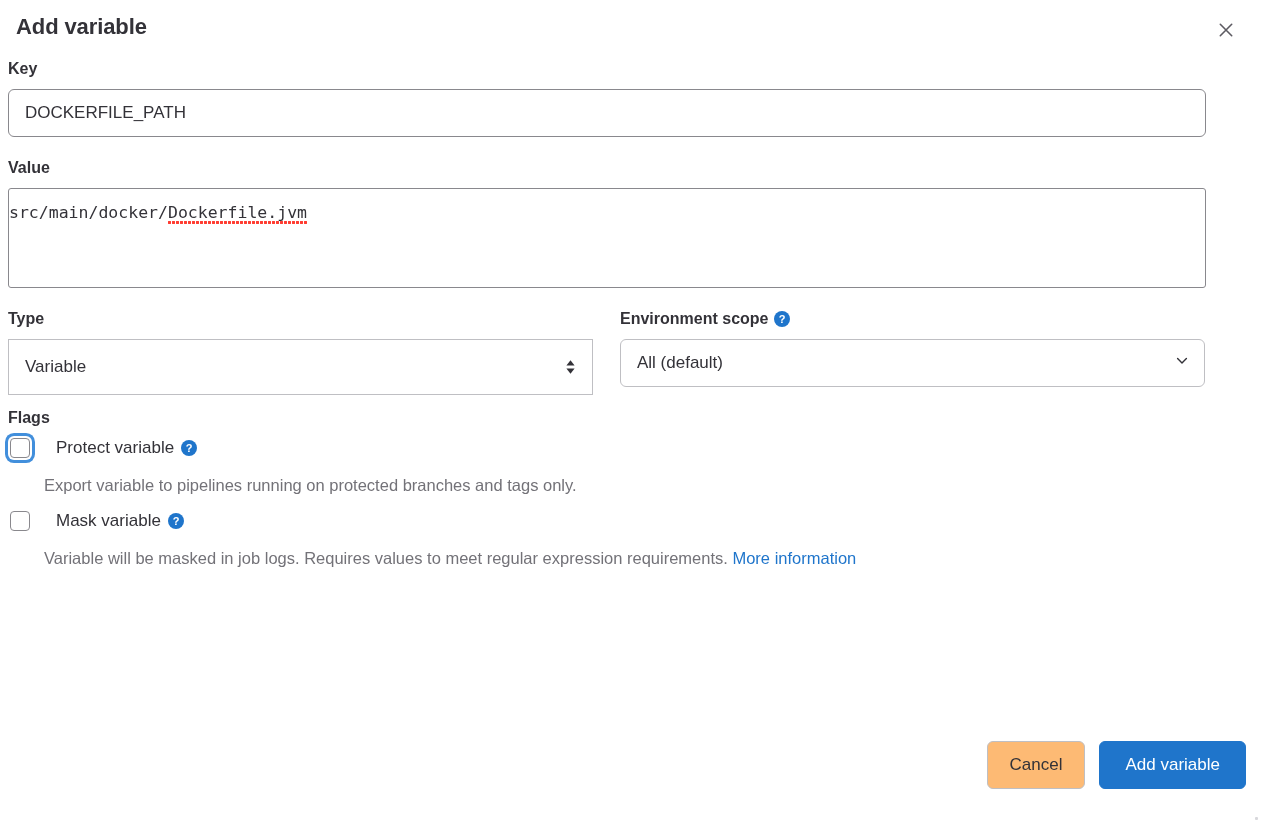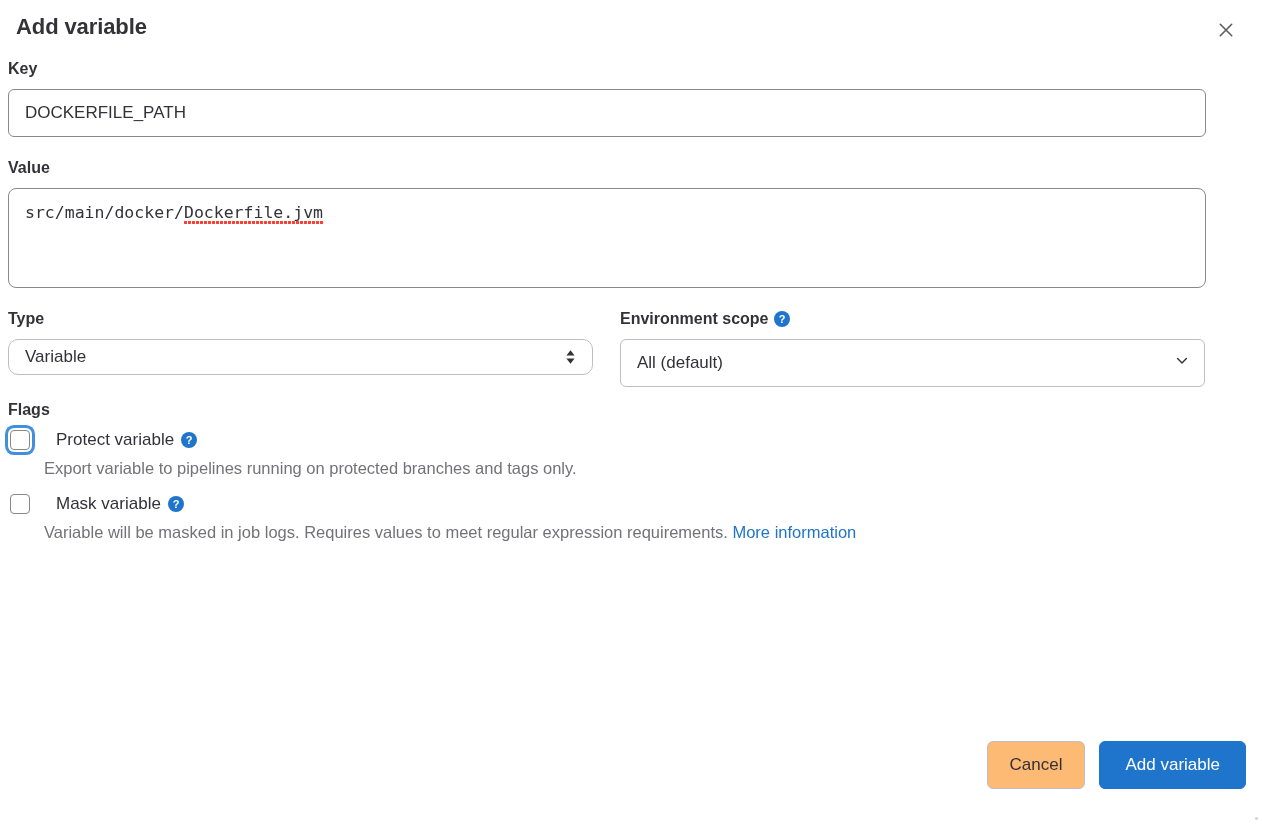--- a/index.html
+++ b/index.html
@@ -107,23 +107,23 @@
   }
 
   .field-key { margin-bottom: 20px; }
 
   
   .value-display {
     position: relative;
     width: 1198px;
     height: 100px;
     border: 1px solid #89888d;
-    border-radius: 8px;
-    background: #fff;
-    padding: 12px 16px;
+    border-radius: 3px;
+    background: #fff;
+    padding: 12px 0;
     font-family: "DejaVu Sans Mono", monospace;
     font-size: 16.5px;
     line-height: 24px;
     color: #333238;
     white-space: pre;
     overflow: hidden;
     cursor: text;
   }
   .sp-err {
     background-image: radial-gradient(circle at 1.5px 1.5px, #ff3b30 1.4px, rgba(0,0,0,0) 1.6px);
@@ -139,23 +139,23 @@
   .two-col {
     display: flex;
     gap: 27px;
     margin-bottom: 12px;
   }
   .col { width: 585px; }
 
   .native-select {
     position: relative;
     width: 585px;
-    height: 36px;
+    height: 56px;
     border: 1px solid #bfbfc3;
-    border-radius: 10px;
+    border-radius: 0;
     background: #fff;
     display: flex;
     align-items: center;
     padding: 0 16px;
     font-size: 17px;
     color: #333238;
     cursor: pointer;
   }
   .native-select .spin {
     position: absolute;
@@ -238,21 +238,21 @@
     font-size: 17px;
     color: #333238;
     line-height: 24px;
   }
 
   .flag-desc {
     font-size: 16.5px;
     line-height: 26px;
     color: #737278;
     margin-left: 36px;
-    margin-top: 2px;
+    margin-top: 11px;
     max-width: 1060px;
   }
   .flag-desc a {
     color: #1f75cb;
     text-decoration: none;
   }
 
   
   .modal-footer {
     position: absolute;

